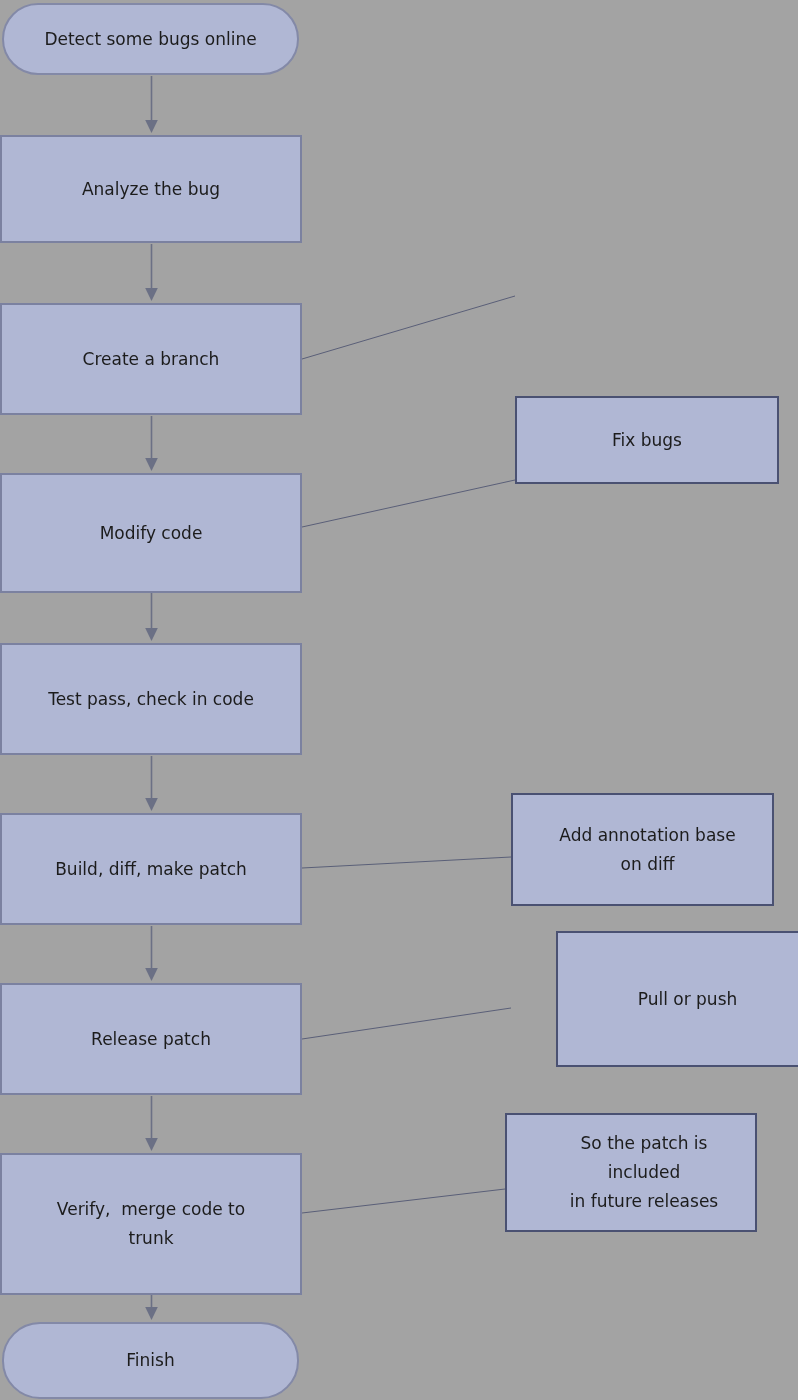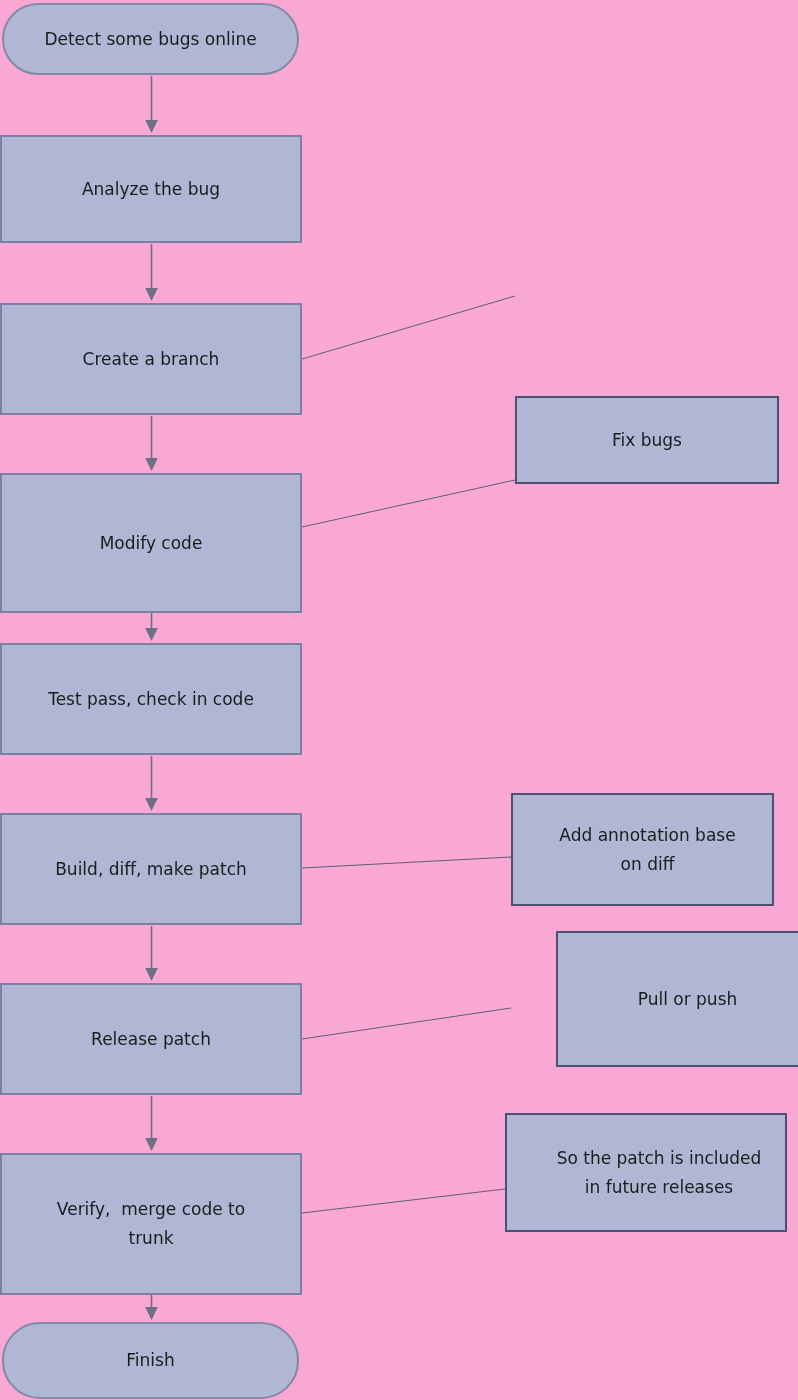--- a/index.html
+++ b/index.html
@@ -5,21 +5,21 @@
   html, body {
     margin: 0;
     padding: 0;
     background: #ffffff;
     font-family: "DejaVu Sans", "Liberation Sans", sans-serif;
   }
   .canvas {
     position: relative;
     width: 798px;
     height: 1400px;
-    background: #f9a8d4;
+    background: #a3a3a3;
     overflow: hidden;
   }
   .edge-layer {
     position: absolute;
     left: 0;
     top: 0;
     width: 798px;
     height: 1400px;
     pointer-events: none;
   }
@@ -100,21 +100,21 @@
   </div>
 
   <div class="node" style="left:0px; top:135px; width:302px; height:108px;">
     <span>Analyze the bug</span>
   </div>
 
   <div class="node" style="left:0px; top:303px; width:302px; height:112px;">
     <span>Create a branch</span>
   </div>
 
-  <div class="node" style="left:0px; top:473px; width:302px; height:140px;">
+  <div class="node" style="left:0px; top:473px; width:302px; height:120px;">
     <span>Modify code</span>
   </div>
 
   <div class="node" style="left:0px; top:643px; width:302px; height:112px;">
     <span>Test pass, check in code</span>
   </div>
 
   <div class="node" style="left:0px; top:813px; width:302px; height:112px;">
     <span>Build, diff, make patch</span>
   </div>
@@ -139,18 +139,18 @@
 
   <div class="node annotation" style="left:511px; top:793px; width:263px; height:113px;padding-left:20px;">
     <span>Add annotation base
 on diff</span>
   </div>
 
   <div class="node annotation" style="left:511px; top:931px; width:263px; height:136px;margin-left:45px;">
     <span>Pull or push</span>
   </div>
 
-  <div class="node annotation" style="left:505px; top:1113px; width:282px; height:119px;padding-left:36px;">
+  <div class="node annotation" style="left:505px; top:1113px; width:252px; height:119px;padding-left:36px;">
     <span>So the patch is included
 in future releases</span>
   </div>
 
 </div>
 
 </body></html>

